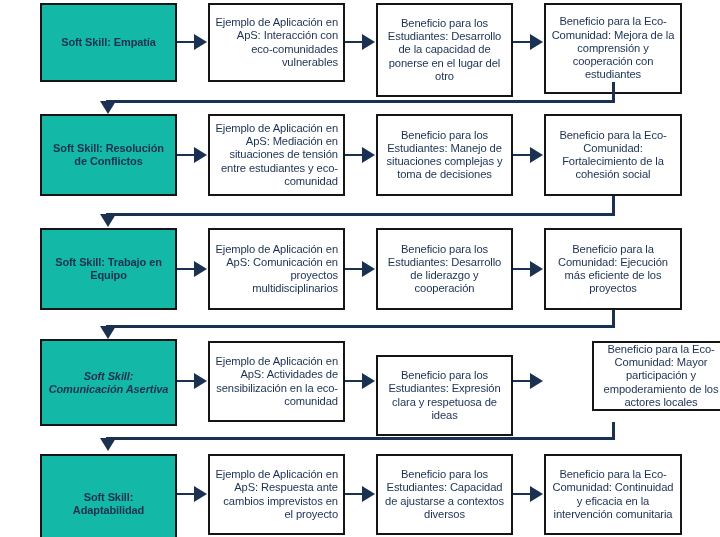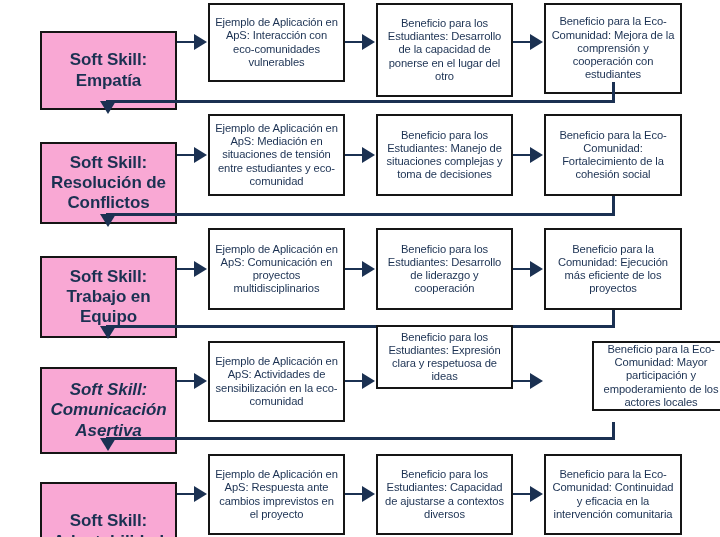--- a/index.html
+++ b/index.html
@@ -43,30 +43,29 @@
     font-size: 11.2px;
     padding: 2px 5px;
     letter-spacing: -0.1px;
   }
   .node .txt {
     display: block;
     width: 100%;
   }
 
   .node.skill {
-    background: #f9a8d4;
+    background: #14b8a6;
     font-weight: bold;
-    font-size: 17px;
+    font-size: 11px;
     box-shadow: 0 0 0 0 transparent;
-    margin-top: 28px;
   }
 
   
   .c1 { left: 40px;  width: 137px; }
-  .c2 { left: 208px; width: 137px; }
+  .c2 { left: 208px; width: 137px; text-align: right; }
   .c3 { left: 376px; width: 137px; }
   .c4 { left: 544px; width: 138px; }
 
   
   .harrow {
     position: absolute;
     height: 16px;
     width: 31px;
   }
   .harrow .shaft {
@@ -228,21 +227,21 @@
       <span class="shaft"></span>
       <span class="head"></span>
     </div>
     <div class="node c2" style="top:341px;height:81px;">
       <span class="txt">Ejemplo de Aplicación en ApS: Actividades de sensibilización en la eco-comunidad</span>
     </div>
     <div class="harrow" style="left:345px;top:373px;">
       <span class="shaft"></span>
       <span class="head"></span>
     </div>
-    <div class="node c3" style="top:325px;height:64px;">
+    <div class="node c3" style="top:355px;height:81px;">
       <span class="txt">Beneficio para los Estudiantes: Expresión clara y respetuosa de ideas</span>
     </div>
     <div class="harrow" style="left:513px;top:373px;">
       <span class="shaft"></span>
       <span class="head"></span>
     </div>
     <div class="node c4" style="top:341px;height:70px;margin-left:48px;">
       <span class="txt">Beneficio para la Eco-Comunidad: Mayor participación y empoderamiento de los actores locales</span>
     </div>
   </div>

